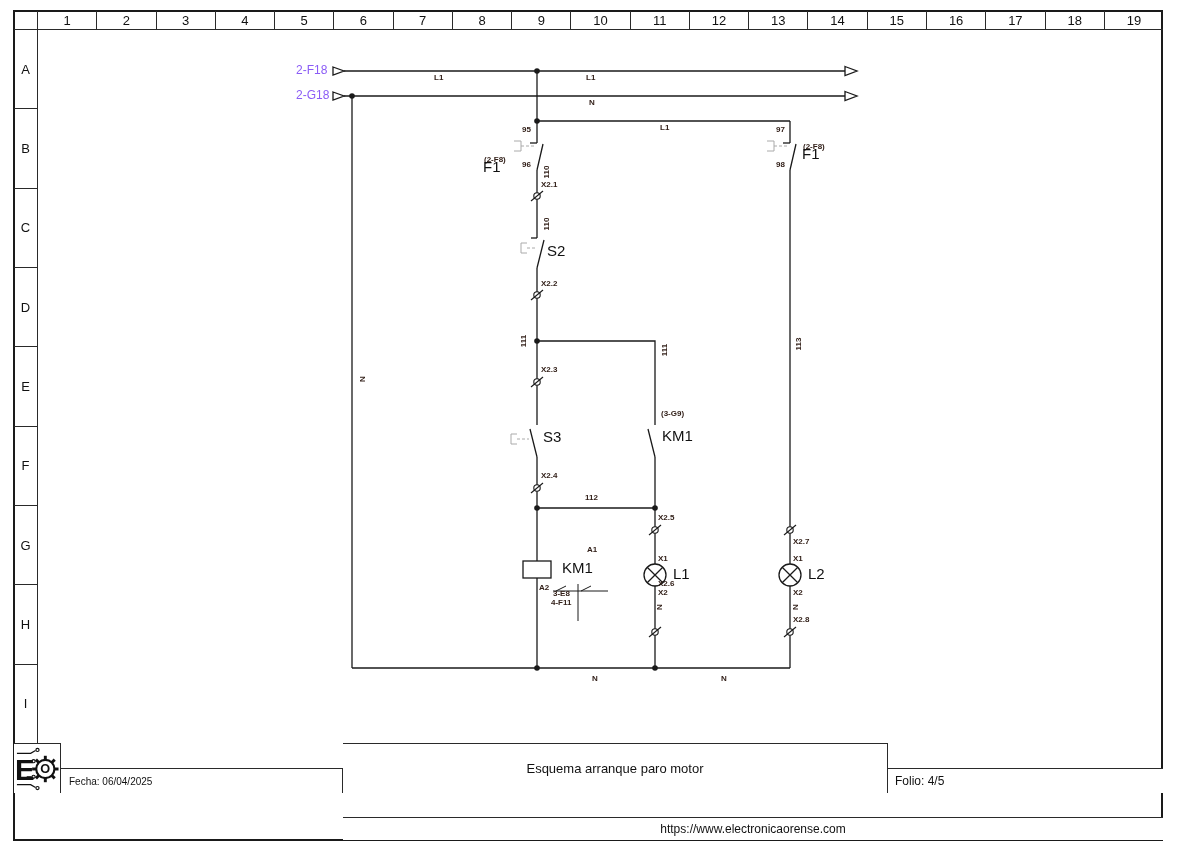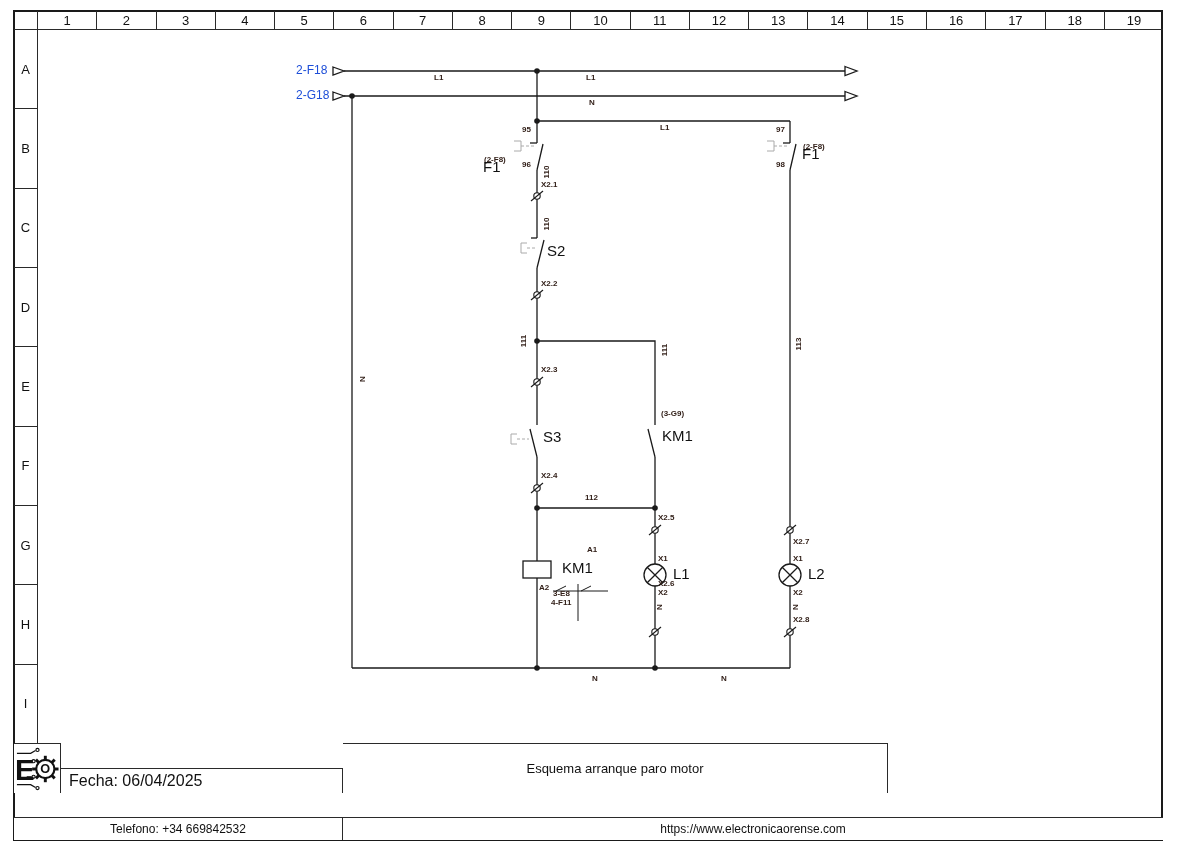--- a/index.html
+++ b/index.html
@@ -10,28 +10,28 @@
   #col-headers{position:absolute;left:38px;top:11px;width:1125px;height:19px;display:flex;border-bottom:1.5px solid #2a2a2a;box-sizing:border-box;}
   .col-cell{flex:1;display:flex;align-items:center;justify-content:center;font-size:13px;border-right:1.5px solid #2a2a2a;box-sizing:border-box;}
   .col-cell:last-child{border-right:none;}
   #row-letters{position:absolute;left:14px;top:30px;width:24px;height:713px;display:flex;flex-direction:column;border-right:1.5px solid #2a2a2a;box-sizing:border-box;}
   .row-cell{flex:1;display:flex;align-items:center;justify-content:center;font-size:13px;border-bottom:1.5px solid #2a2a2a;box-sizing:border-box;}
   .row-cell:last-child{border-bottom:none;}
   #circuit{position:absolute;left:0;top:0;}
   #labels-layer{position:absolute;left:0;top:0;width:1185px;height:855px;pointer-events:none;}
   .label{position:absolute;white-space:nowrap;line-height:1;}
   .label.sm{font-size:8px;font-weight:bold;color:#33211a;}
-  .label.md{font-size:12px;color:#1d4ed8;}
+  .label.md{font-size:12px;color:#8b5cf6;}
   .label.lg{font-size:15px;color:#111;}
   .label.rot{transform:translate(-50%,-50%) rotate(-90deg);}
   .tb{position:absolute;box-sizing:border-box;display:flex;align-items:center;background:#fff;}
   .bt{border-top:1.2px solid #2a2a2a;} .br{border-right:1.2px solid #2a2a2a;}
   .cell-logo{left:14px;top:743px;width:47px;height:50px;justify-content:center;}
   .cell-company{left:61px;top:743px;width:282px;height:25px;padding-left:8px;font-size:14px;}
-  .cell-date{left:61px;top:768px;width:282px;height:25px;padding-left:8px;font-size:16px;align-items:center;}
+  .cell-date{left:61px;top:768px;width:282px;height:25px;padding-left:8px;font-size:10px;align-items:center;}
   .cell-title{left:343px;top:743px;width:545px;height:50px;justify-content:center;font-size:13px;}
   .cell-rev{left:888px;top:743px;width:275px;height:25px;padding-left:7px;font-size:12px;}
   .cell-folio{left:888px;top:768px;width:275px;height:25px;padding-left:7px;font-size:12px;}
   .cell-subtitle{left:14px;top:793px;width:1149px;height:24px;justify-content:center;font-size:12px;}
   .cell-phone{left:14px;top:817px;width:329px;height:23px;justify-content:center;font-size:12px;}
   .cell-web{left:343px;top:817px;width:820px;height:23px;justify-content:center;font-size:12px;}
 </style>
 </head>
 <body>
 
@@ -289,19 +289,19 @@
         <text x="0" y="4.5" text-anchor="middle" font-size="13" font-weight="bold" fill="#111" stroke="none" font-family="Liberation Sans, sans-serif">O</text>
       </g>
     </svg>
   </div>
   <div class="tb bt br cell-date">
       <span>Fecha: 06/04/2025</span>
     </div>
   <div class="tb bt br cell-title">
       <span>Esquema arranque paro motor</span>
     </div>
-  <div class="tb bt br cell-phone">
-      <span>Telefono: +34 669842532</span>
+  <div class="tb bt cell-folio">
+      <span>Folio: 4/5</span>
     </div>
   <div class="tb bt cell-web">
       <span>https://www.electronicaorense.com</span>
     </div>
 </div>
 
 </body></html>

